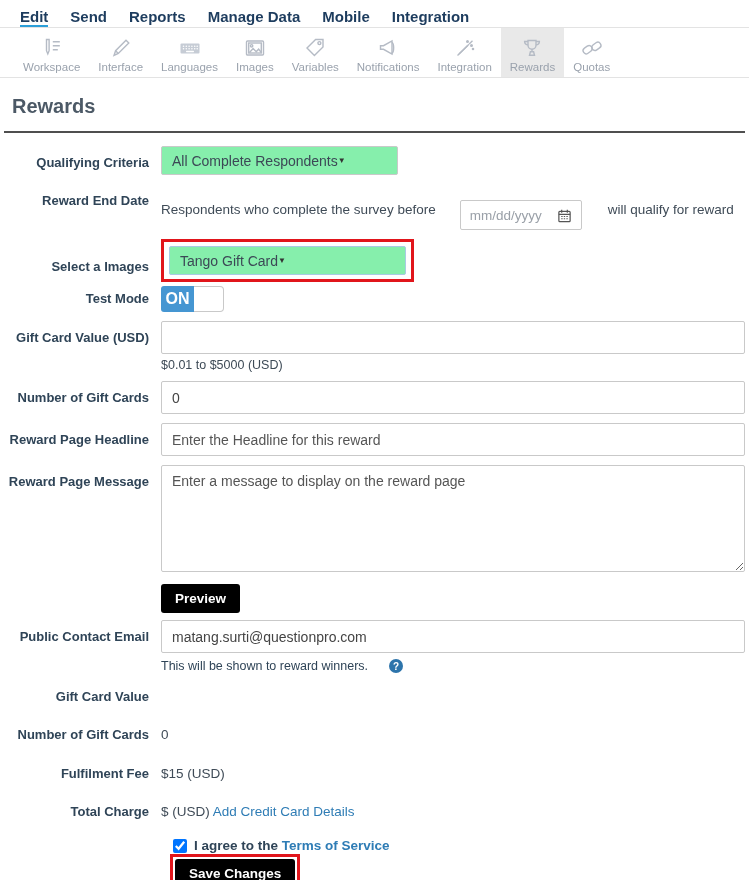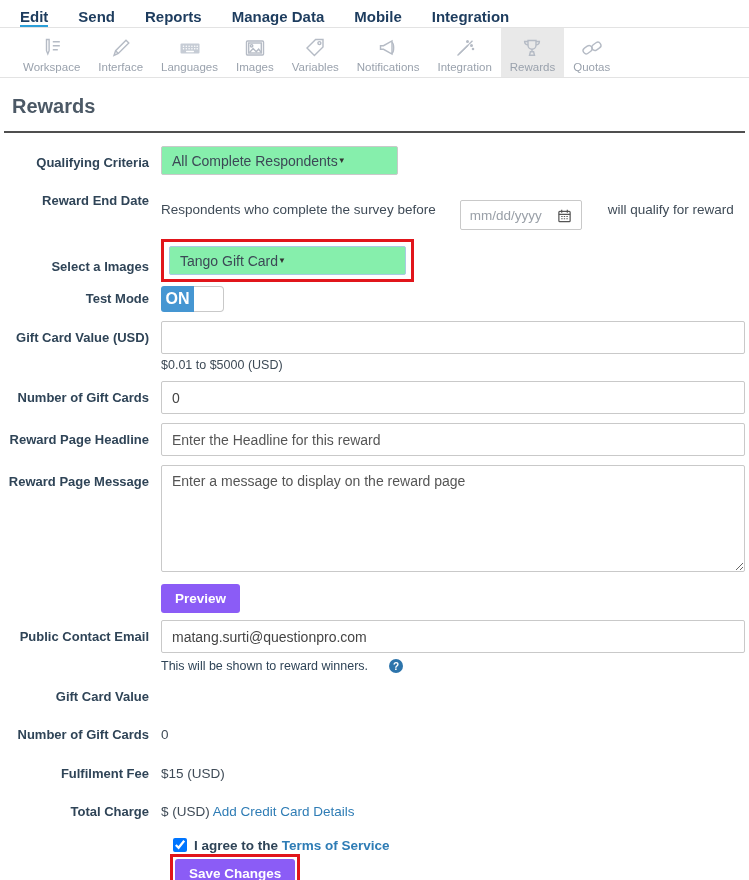--- a/index.html
+++ b/index.html
@@ -3,21 +3,21 @@
 <meta charset="utf-8">
 <style>
   * { margin:0; padding:0; box-sizing:border-box; }
   html,body { background:#fff; }
   body {
     width:749px; height:880px; overflow:hidden;
     font-family:"Liberation Sans", sans-serif;
     color:#3f4b57; font-size:13.5px;
   }
   
-  .topnav { display:flex; gap:30px; padding:8px 0 0 20px; border-bottom:1px solid #e3e3e3; height:28px; }
+  .topnav { display:flex; gap:22px; padding:8px 0 0 20px; border-bottom:1px solid #e3e3e3; height:28px; }
   .nav-item { font-size:15px; font-weight:700; color:#1d3c5e; text-decoration:none; cursor:pointer; padding-bottom:3px; }
   .nav-item.active { border-bottom:2px solid #2b9fd9; }
   
   .toolbar { display:flex; border-bottom:1px solid #e3e3e3; height:50px; padding-left:14px; }
   .tb-item { display:flex; flex-direction:column; align-items:center; justify-content:center; padding:3px 9px 2px; gap:1px; cursor:pointer; }
   .tb-item.selected { background:#e9e9e9; }
   .tb-icon { color:#b5bbc5; height:26px; display:flex; align-items:flex-end; }
   .tb-icon svg { width:24px; height:24px; }
   .tb-label { font-size:11.5px; color:#9aa2ad; }
   
@@ -44,28 +44,28 @@
   .toggle-knob { width:30px; background:#fff; border:1px solid #c9c9c9; border-left:none; border-radius:0 4px 4px 0; }
   .text-input { width:100%; height:33px; border:1px solid #c9c9c9; border-radius:2px; padding:0 10px;
     font-size:14px; color:#444; font-family:"Liberation Sans",sans-serif; }
   .text-input::placeholder, textarea::placeholder { color:#555; opacity:1; }
   .date-input, .text-input:focus { outline:none; }
   textarea.text-input { height:107px; padding:7px 10px; resize:vertical; }
   .helper { font-size:12.5px; color:#3d4a56; margin-top:4px; }
   .helper-dark { font-size:12.5px; color:#2f4457; margin-top:6px; display:flex; align-items:center; gap:21px; }
   .q-icon { width:14px; height:14px; border-radius:50%; background:#2d74ab; color:#fff; font-size:10px; font-weight:700;
     display:inline-flex; align-items:center; justify-content:center; cursor:pointer; }
-  .btn { background:#8b5cf6; color:#fff; font-weight:700; font-size:13.5px; border:none; border-radius:3px;
+  .btn { background:#000000; color:#fff; font-weight:700; font-size:13.5px; border:none; border-radius:3px;
     padding:7px 14px; cursor:pointer; font-family:"Liberation Sans",sans-serif; }
   .preview-btn { margin-top:9px; }
   .drow { display:flex; margin-bottom:22px; }
   .drow .lbl { padding-top:0; }
   .dval { font-size:13.5px; color:#3f4b57; }
   .link { color:#2e7cb5; text-decoration:none; cursor:pointer; }
-  .agree-row { margin-left:173px; display:flex; align-items:flex-start; gap:7px; margin-bottom:1px; }
+  .agree-row { margin-left:173px; display:flex; align-items:center; gap:7px; margin-bottom:1px; }
   .agree-row input { width:14px; height:14px; cursor:pointer; }
   .agree-text { font-weight:700; font-size:13.5px; color:#2f4457; }
   .agree-text .link { font-weight:700; }
   .save-area { margin-left:170px; }
   .save-wrap { display:inline-block; border:3px solid #e1151b; padding:2px; }
 </style>
 </head>
 <body>
 
 <div class="topnav">

